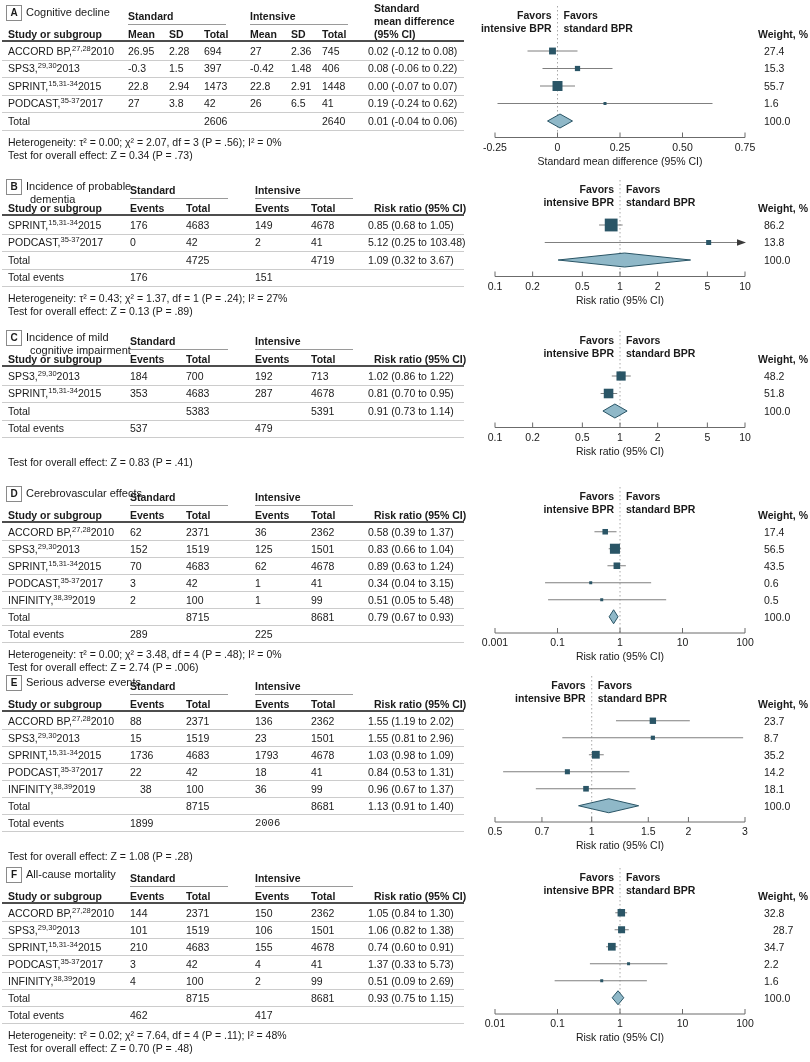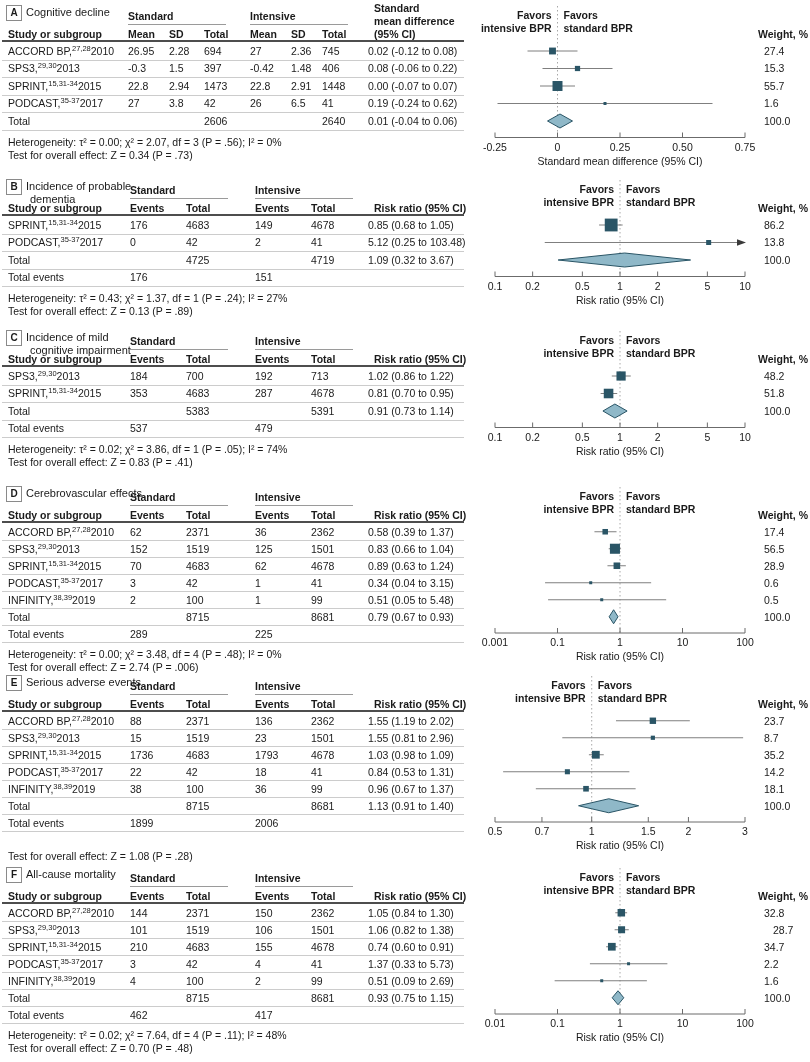--- a/index.html
+++ b/index.html
@@ -224,21 +224,20 @@
       <span class="cell" style="left: 8px; top: 77.5px;">Total</span>
       <span class="cell" style="left: 186px; top: 77.5px;">5383</span>
       <span class="cell" style="left: 311px; top: 77.5px;">5391</span>
       <span class="cell" style="left: 368px; top: 77.5px;">0.91 (0.73 to 1.14)</span>
       <span class="cell" style="left: 764px; top: 77.5px;">100.0</span>
       <div class="rule" style="left: 2px; top: 92.5px; width: 462px;"></div>
       <span class="cell" style="left: 8px; top: 95px;">Total events</span>
       <span class="cell" style="left: 130px; top: 95px;">537</span>
       <span class="cell" style="left: 255px; top: 95px;">479</span>
       <div class="rule" style="left: 2px; top: 110px; width: 462px;"></div>
-      <span class="cell" style="left: 8px; top: 116px;">Heterogeneity: τ² = 0.02; χ² = 3.86, df = 1 (P = .05); I² = 74%</span>
       <span class="cell" style="left: 8px; top: 129px;">Test for overall effect: Z = 0.83 (P = .41)</span>
       <svg class="plot" width="810" height="143" viewBox="0 0 810 143">
         <line x1="620" y1="4" x2="620" y2="100.5" stroke="#a8a8a8" stroke-width="1" stroke-dasharray="1.5,2.5"></line>
         <text x="614" y="17" text-anchor="end" font-size="10.5" font-weight="bold" fill="#1a1a1a">Favors</text>
         <text x="614" y="30" text-anchor="end" font-size="10.5" font-weight="bold" fill="#1a1a1a">intensive BPR</text>
         <text x="626" y="17" text-anchor="start" font-size="10.5" font-weight="bold" fill="#1a1a1a">Favors</text>
         <text x="626" y="30" text-anchor="start" font-size="10.5" font-weight="bold" fill="#1a1a1a">standard BPR</text>
         <line x1="611.812306405446" y1="49" x2="630.7949788343435" y2="49" stroke="#7f7f7f" stroke-width="1"></line>
         <rect x="616.4751733571054" y="44.4001518868657" width="9.199696226268596" height="9.199696226268596" fill="#2a5566"></rect>
         <line x1="600.6372550017821" y1="66.5" x2="617.2154506611059" y2="66.5" stroke="#7f7f7f" stroke-width="1"></line>
@@ -292,21 +291,21 @@
       <span class="cell" style="left: 311px; top: 59.5px;">1501</span>
       <span class="cell" style="left: 368px; top: 59.5px;">0.83 (0.66 to 1.04)</span>
       <span class="cell" style="left: 764px; top: 59.5px;">56.5</span>
       <div class="rule" style="left: 2px; top: 74px; width: 462px;"></div>
       <span class="cell" style="left: 8px; top: 76.5px;"><span>SPRINT,</span><sup>15,31-34</sup><span>2015</span></span>
       <span class="cell" style="left: 130px; top: 76.5px;">70</span>
       <span class="cell" style="left: 186px; top: 76.5px;">4683</span>
       <span class="cell" style="left: 255px; top: 76.5px;">62</span>
       <span class="cell" style="left: 311px; top: 76.5px;">4678</span>
       <span class="cell" style="left: 368px; top: 76.5px;">0.89 (0.63 to 1.24)</span>
-      <span class="cell" style="left: 764px; top: 76.5px;">28.9</span>
+      <span class="cell" style="left: 764px; top: 76.5px;">43.5</span>
       <div class="rule" style="left: 2px; top: 91px; width: 462px;"></div>
       <span class="cell" style="left: 8px; top: 93.5px;"><span>PODCAST,</span><sup>35-37</sup><span>2017</span></span>
       <span class="cell" style="left: 130px; top: 93.5px;">3</span>
       <span class="cell" style="left: 186px; top: 93.5px;">42</span>
       <span class="cell" style="left: 255px; top: 93.5px;">1</span>
       <span class="cell" style="left: 311px; top: 93.5px;">41</span>
       <span class="cell" style="left: 368px; top: 93.5px;">0.34 (0.04 to 3.15)</span>
       <span class="cell" style="left: 764px; top: 93.5px;">0.6</span>
       <div class="rule" style="left: 2px; top: 108px; width: 462px;"></div>
       <span class="cell" style="left: 8px; top: 110.5px;"><span>INFINITY,</span><sup>38,39</sup><span>2019</span></span>
@@ -401,36 +400,36 @@
       <div class="rule" style="left: 2px; top: 91px; width: 462px;"></div>
       <span class="cell" style="left: 8px; top: 93.5px;"><span>PODCAST,</span><sup>35-37</sup><span>2017</span></span>
       <span class="cell" style="left: 130px; top: 93.5px;">22</span>
       <span class="cell" style="left: 186px; top: 93.5px;">42</span>
       <span class="cell" style="left: 255px; top: 93.5px;">18</span>
       <span class="cell" style="left: 311px; top: 93.5px;">41</span>
       <span class="cell" style="left: 368px; top: 93.5px;">0.84 (0.53 to 1.31)</span>
       <span class="cell" style="left: 764px; top: 93.5px;">14.2</span>
       <div class="rule" style="left: 2px; top: 108px; width: 462px;"></div>
       <span class="cell" style="left: 8px; top: 110.5px;"><span>INFINITY,</span><sup>38,39</sup><span>2019</span></span>
-      <span class="cell" style="left: 130px; top: 110.5px;">38</span>
+      <span class="cell" style="left: 140px; top: 110.5px;">38</span>
       <span class="cell" style="left: 186px; top: 110.5px;">100</span>
       <span class="cell" style="left: 255px; top: 110.5px;">36</span>
       <span class="cell" style="left: 311px; top: 110.5px;">99</span>
       <span class="cell" style="left: 368px; top: 110.5px;">0.96 (0.67 to 1.37)</span>
       <span class="cell" style="left: 764px; top: 110.5px;">18.1</span>
       <div class="rule" style="left: 2px; top: 125px; width: 462px;"></div>
       <span class="cell" style="left: 8px; top: 127.5px;">Total</span>
       <span class="cell" style="left: 186px; top: 127.5px;">8715</span>
       <span class="cell" style="left: 311px; top: 127.5px;">8681</span>
       <span class="cell" style="left: 368px; top: 127.5px;">1.13 (0.91 to 1.40)</span>
       <span class="cell" style="left: 764px; top: 127.5px;">100.0</span>
       <div class="rule" style="left: 2px; top: 142px; width: 462px;"></div>
       <span class="cell" style="left: 8px; top: 144.5px;">Total events</span>
       <span class="cell" style="left: 130px; top: 144.5px;">1899</span>
-      <span class="cell" style="left: 255px; top: 144.5px;">2006</span>
+      <span class="cell" style="left: 255px; top: 144.5px; font-family: Liberation Mono, monospace;">2006</span>
       <div class="rule" style="left: 2px; top: 159px; width: 462px;"></div>
       <span class="cell" style="left: 8px; top: 178px;">Test for overall effect: Z = 1.08 (P = .28)</span>
       <svg class="plot" width="810" height="192" viewBox="0 0 810 192">
         <line x1="591.7132018086354" y1="4" x2="591.7132018086354" y2="150" stroke="#a8a8a8" stroke-width="1" stroke-dasharray="1.5,2.5"></line>
         <text x="585.7132018086354" y="17" text-anchor="end" font-size="10.5" font-weight="bold" fill="#1a1a1a">Favors</text>
         <text x="585.7132018086354" y="30" text-anchor="end" font-size="10.5" font-weight="bold" fill="#1a1a1a">intensive BPR</text>
         <text x="597.7132018086354" y="17" text-anchor="start" font-size="10.5" font-weight="bold" fill="#1a1a1a">Favors</text>
         <text x="597.7132018086354" y="30" text-anchor="start" font-size="10.5" font-weight="bold" fill="#1a1a1a">standard BPR</text>
         <line x1="615.9844991159663" y1="48.75" x2="689.8147499639842" y2="48.75" stroke="#7f7f7f" stroke-width="1"></line>
         <rect x="649.6717291155485" y="45.55984378412295" width="6.380312431754103" height="6.380312431754103" fill="#2a5566"></rect>

